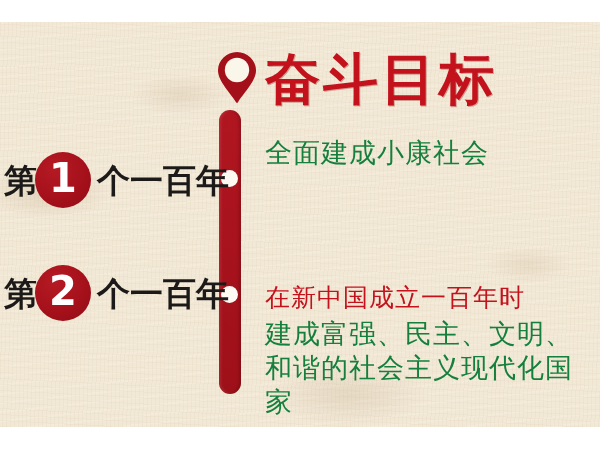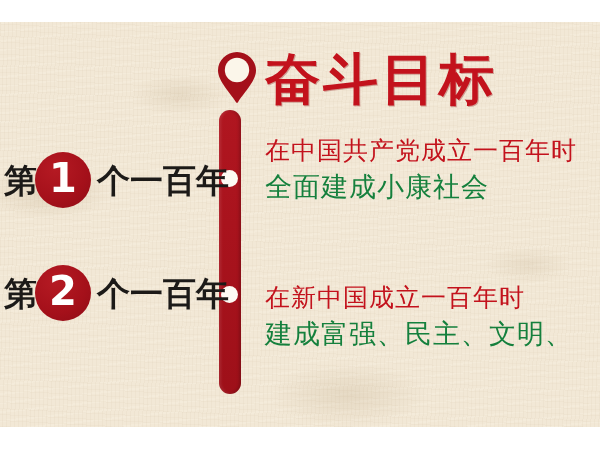--- a/index.html
+++ b/index.html
@@ -182,22 +182,22 @@
     <span class="stage-prefix">第</span>
     <span class="badge">
       <span>2</span>
     </span>
     <span class="stage-suffix">个一百年</span>
   </div>
 
   <div class="title">奋斗目标</div>
 
   <div class="block block-1">
-    <p class="lead">在中国共产党成立一百年时</p>
     <p class="body-line">全面建成小康社会</p>
   </div>
 
   <div class="block block-2">
     <p class="lead">在新中国成立一百年时</p>
     <p class="body-line">建成富强、民主、文明、</p>
+    <p class="body-line">和谐的社会主义现代化国家</p>
   </div>
 
 </div>
 
 </body></html>

